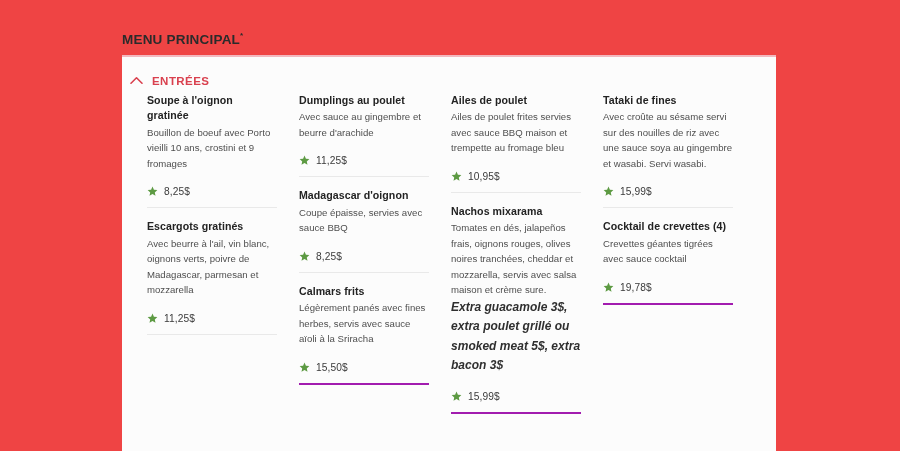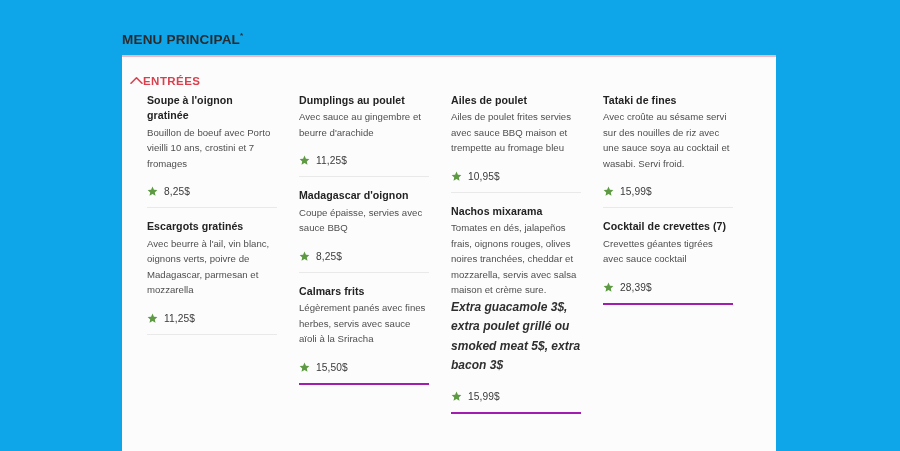--- a/index.html
+++ b/index.html
@@ -9,21 +9,21 @@
     height: 451px;
     background: #ffffff;
     font-family: "Liberation Sans", sans-serif;
     overflow: hidden;
   }
 
   #page {
     position: relative;
     width: 900px;
     height: 451px;
-    background: #0ea5e9;
+    background: #ef4444;
     padding-left: 24px;
   }
 
   
   .menu-header {
     position: absolute;
     left: 122px;
     top: 30px;
     width: 654px;
   }
@@ -59,20 +59,21 @@
     left: 122px;
     top: 57px;
     width: 654px;
     height: 394px;
     background: #fcfcfc;
   }
 
   .section-header {
     display: flex;
     align-items: center;
+    gap: 9px;
     padding: 14px 0 0 8px;
     height: 33px;
     cursor: pointer;
     text-align: center;
   }
 
   .chevron-up {
     width: 13px;
     height: 9px;
     flex: none;
@@ -178,21 +179,21 @@
         </svg>
       </span>
       <span class="section-label">ENTRÉES</span>
     </div>
 
     <div class="columns">
 
       <div class="col">
         <div class="item">
           <div class="item-name">Soupe à l'oignon gratinée</div>
-          <div class="item-desc">Bouillon de boeuf avec Porto vieilli 10 ans, crostini et 7 fromages</div>
+          <div class="item-desc">Bouillon de boeuf avec Porto vieilli 10 ans, crostini et 9 fromages</div>
           <div class="price-row">
             <span class="star-icon">
               <svg viewBox="0 0 12 12" width="11" height="11" aria-hidden="true">
                   <path d="M6 0.6 L7.55 4.05 L11.3 4.45 L8.5 6.98 L9.28 10.7 L6 8.8 L2.72 10.7 L3.5 6.98 L0.7 4.45 L4.45 4.05 Z" fill="#5d9a43"></path>
                 </svg>
             </span>
             <span class="price">8,25$</span>
           </div>
         </div>
         <div class="item">
@@ -272,39 +273,39 @@
                 </svg>
             </span>
             <span class="price">15,99$</span>
           </div>
         </div>
       </div>
 
       <div class="col">
         <div class="item">
           <div class="item-name">Tataki de fines</div>
-          <div class="item-desc">Avec croûte au sésame servi sur des nouilles de riz avec une sauce soya au cocktail et wasabi. Servi froid.</div>
+          <div class="item-desc">Avec croûte au sésame servi sur des nouilles de riz avec une sauce soya au gingembre et wasabi. Servi wasabi.</div>
           <div class="price-row">
             <span class="star-icon">
               <svg viewBox="0 0 12 12" width="11" height="11" aria-hidden="true">
                   <path d="M6 0.6 L7.55 4.05 L11.3 4.45 L8.5 6.98 L9.28 10.7 L6 8.8 L2.72 10.7 L3.5 6.98 L0.7 4.45 L4.45 4.05 Z" fill="#5d9a43"></path>
                 </svg>
             </span>
             <span class="price">15,99$</span>
           </div>
         </div>
         <div class="item last">
-          <div class="item-name">Cocktail de crevettes (7)</div>
+          <div class="item-name">Cocktail de crevettes (4)</div>
           <div class="item-desc">Crevettes géantes tigrées avec sauce cocktail</div>
           <div class="price-row">
             <span class="star-icon">
               <svg viewBox="0 0 12 12" width="11" height="11" aria-hidden="true">
                   <path d="M6 0.6 L7.55 4.05 L11.3 4.45 L8.5 6.98 L9.28 10.7 L6 8.8 L2.72 10.7 L3.5 6.98 L0.7 4.45 L4.45 4.05 Z" fill="#5d9a43"></path>
                 </svg>
             </span>
-            <span class="price">28,39$</span>
+            <span class="price">19,78$</span>
           </div>
         </div>
       </div>
 
     </div>
   </div>
 </div>
 
 </body></html>

